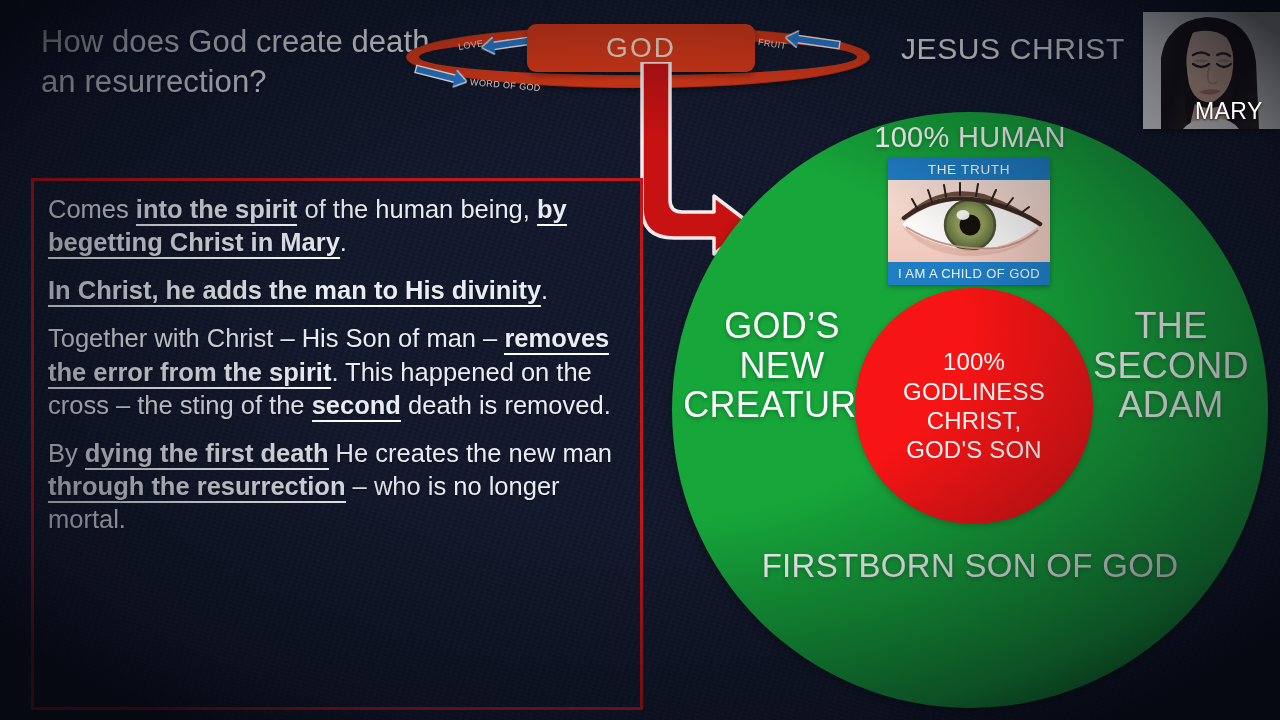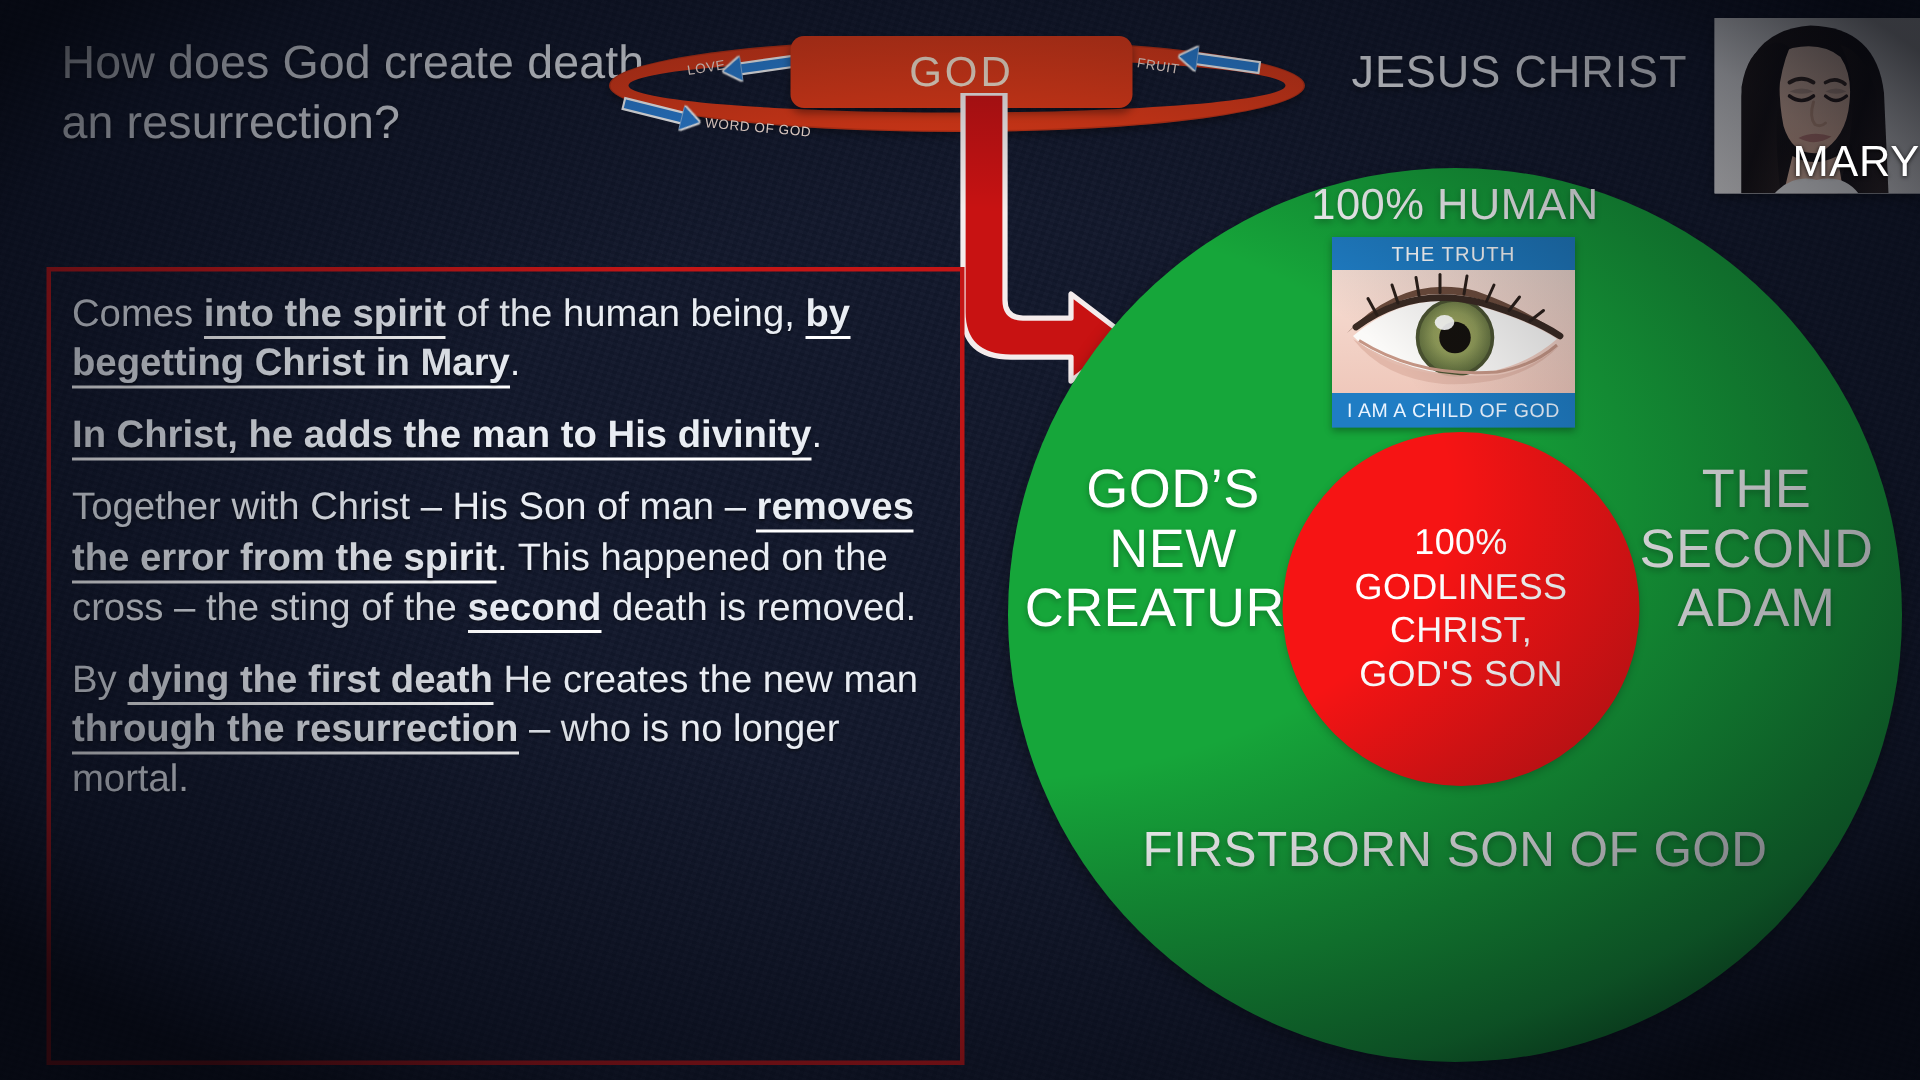--- a/index.html
+++ b/index.html
@@ -79,21 +79,21 @@
     text-shadow:0 2px 4px rgba(0,0,0,.55);
   }
 
   
   #mary-card{
     position:absolute;left:1143px;top:12px;width:137px;height:117px;
     background:#ffffff;box-shadow:0 2px 7px rgba(0,0,0,.5);overflow:hidden;
   }
   #mary-photo{position:absolute;inset:0;overflow:hidden;background:#f2f0ee;}
   #mary-label{
-    position:absolute;left:52px;bottom:4px;color:#ffffff;font-size:29px;
+    position:absolute;left:52px;bottom:4px;color:#ffffff;font-size:23px;
     letter-spacing:.4px;text-shadow:0 1px 3px rgba(0,0,0,.85);z-index:4;
   }
 
   
   #textbox{
     position:absolute;left:31px;top:178px;width:612px;height:532px;
     border:3px solid #c41616;box-sizing:border-box;
     padding:12px 16px 0 14px;
   }
   #textbox p{

